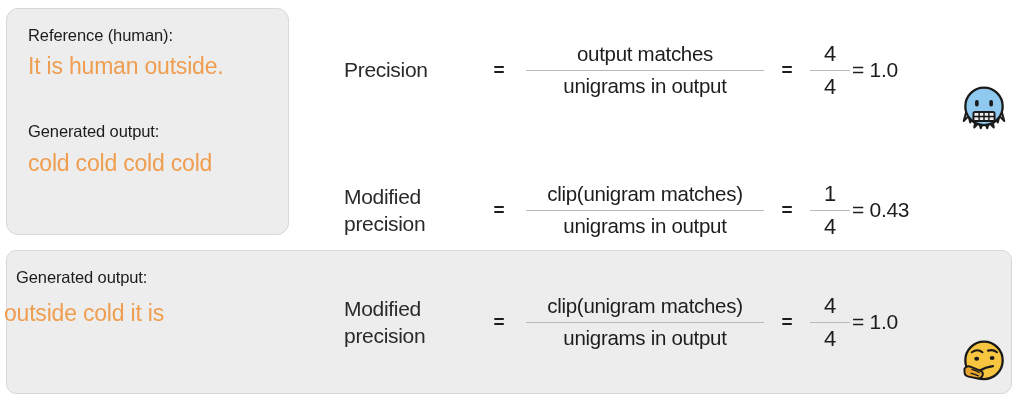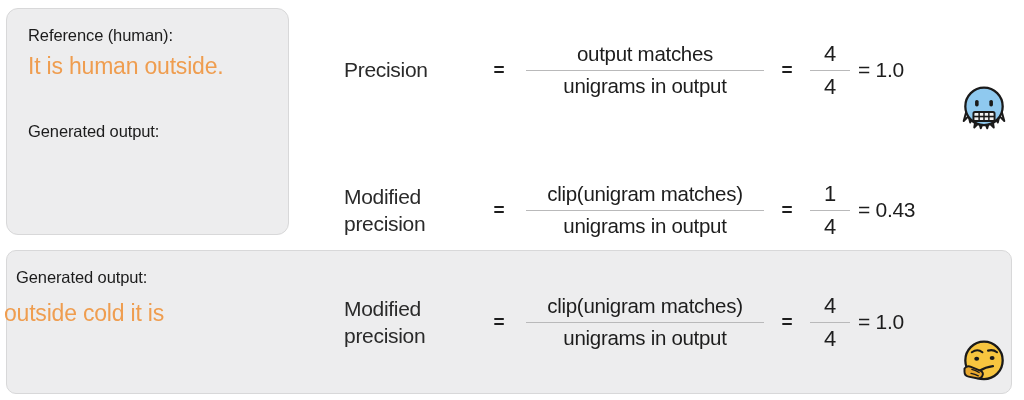--- a/index.html
+++ b/index.html
@@ -128,21 +128,21 @@
     line-height: 1.15;
   }
   .frac.nums { min-width: 40px; }
   .frac.nums .bar { margin: 3px 0; }
 
   .eq-result {
     font-size: 21px;
     color: #1d1d1d;
     letter-spacing: -0.3px;
     white-space: nowrap;
-    margin-left: 8px;
+    margin-left: 2px;
   }
 
   
   .emoji-face {
     position: absolute;
     width: 52px;
     height: 52px;
   }
   #emoji-cold     { left: 958px; top: 82px; }
   #emoji-thinking { left: 958px; top: 336px; }
@@ -151,20 +151,21 @@
 </head>
 <body>
 
 <div id="slide">
 
   <div class="panel" id="example-panel-top"></div>
 
   <div class="ex-label" id="ref-label">Reference (human):</div>
   <div class="ex-text" id="ref-text">It is human outside.</div>
   <div class="ex-label" id="gen1-label">Generated output:</div>
+  <div class="ex-text" id="gen1-text">cold cold cold cold</div>
 
   <div class="panel" id="example-panel-bottom"></div>
 
   <div class="ex-label" id="gen2-label">Generated output:</div>
   <div class="ex-text" id="gen2-text">outside cold it is</div>
 
   <div class="equation" id="eq-row-0">
     <div class="eq-name">
       <span>Precision</span>
     </div>

